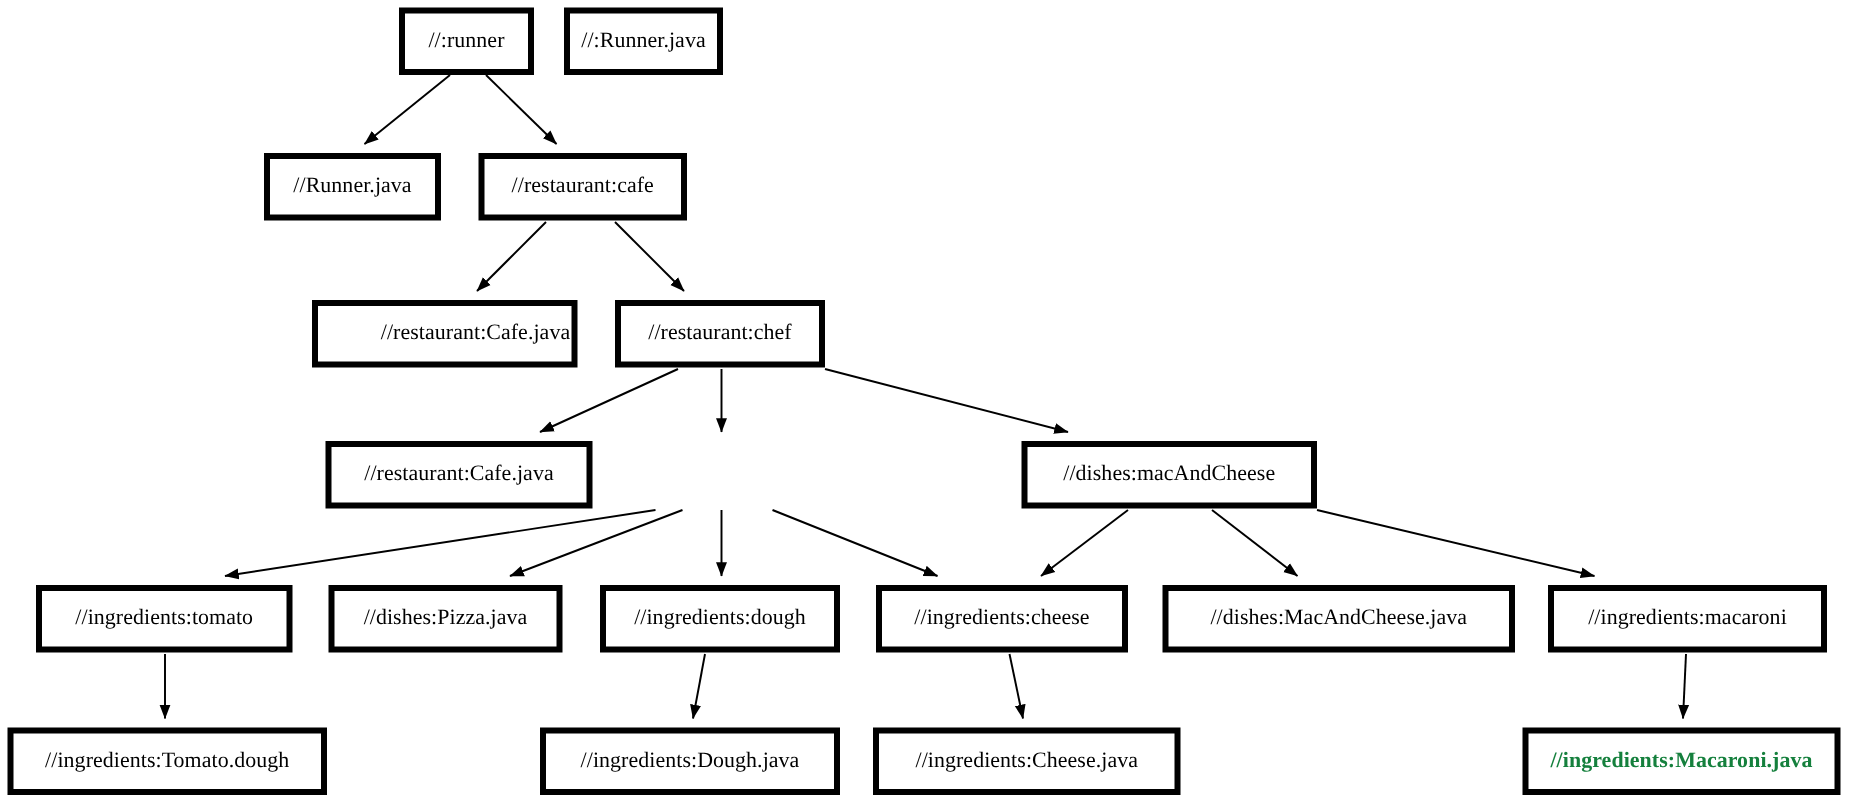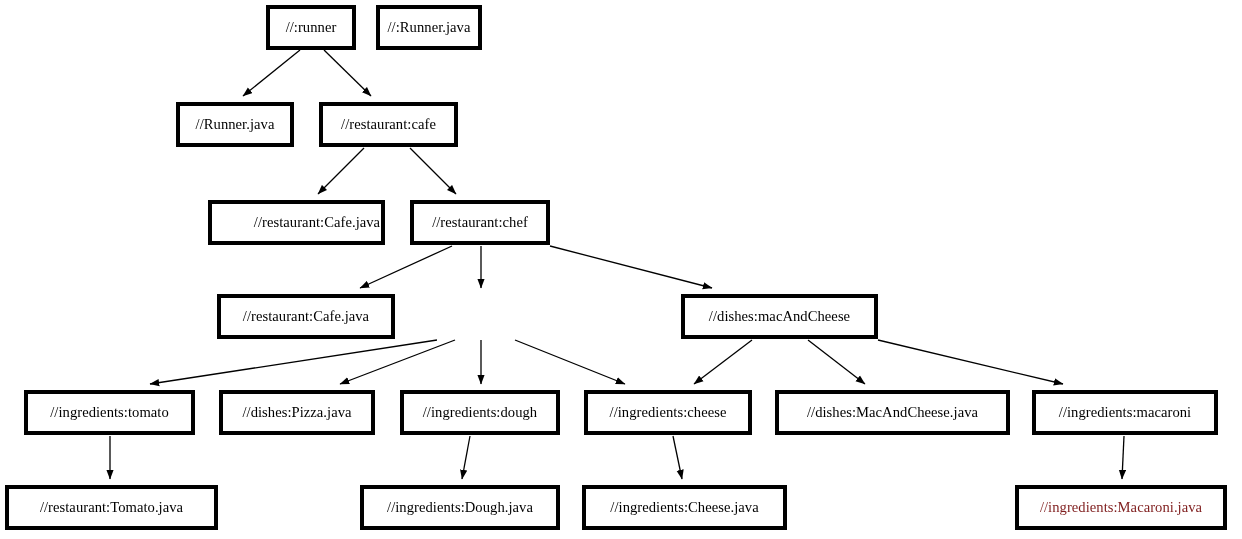--- a/index.html
+++ b/index.html
@@ -119,26 +119,26 @@
       <div class="graph-node" style="left: 584px; top: 390px; width: 168px; height: 45px; background: rgb(255, 255, 255); border-color: rgb(0, 0, 0);">
         <span class="node-label" style="color: rgb(0, 0, 0);">//ingredients:cheese</span>
       </div>
       <div class="graph-node" style="left: 775px; top: 390px; width: 235px; height: 45px; background: rgb(255, 255, 255); border-color: rgb(0, 0, 0);">
         <span class="node-label" style="color: rgb(0, 0, 0);">//dishes:MacAndCheese.java</span>
       </div>
       <div class="graph-node" style="left: 1032px; top: 390px; width: 186px; height: 45px; background: rgb(255, 255, 255); border-color: rgb(0, 0, 0);">
         <span class="node-label" style="color: rgb(0, 0, 0);">//ingredients:macaroni</span>
       </div>
       <div class="graph-node" style="left: 5px; top: 485px; width: 213px; height: 45px; background: rgb(255, 255, 255); border-color: rgb(0, 0, 0);">
-        <span class="node-label" style="color: rgb(0, 0, 0);">//restaurant:Tomato.java</span>
+        <span class="node-label" style="color: rgb(0, 0, 0);">//ingredients:Tomato.dough</span>
       </div>
       <div class="graph-node" style="left: 360px; top: 485px; width: 200px; height: 45px; background: rgb(255, 255, 255); border-color: rgb(0, 0, 0);">
         <span class="node-label" style="color: rgb(0, 0, 0);">//ingredients:Dough.java</span>
       </div>
       <div class="graph-node" style="left: 582px; top: 485px; width: 205px; height: 45px; background: rgb(255, 255, 255); border-color: rgb(0, 0, 0);">
         <span class="node-label" style="color: rgb(0, 0, 0);">//ingredients:Cheese.java</span>
       </div>
       <div class="graph-node" style="left: 1015px; top: 485px; width: 212px; height: 45px; background: rgb(255, 255, 255); border-color: rgb(0, 0, 0);">
-        <span class="node-label" style="color: #7f1d1d;">//ingredients:Macaroni.java</span>
+        <span class="node-label" style="color: #15803d; font-weight: bold;">//ingredients:Macaroni.java</span>
       </div>
     </div>
 
 </div>
 
 </body></html>

